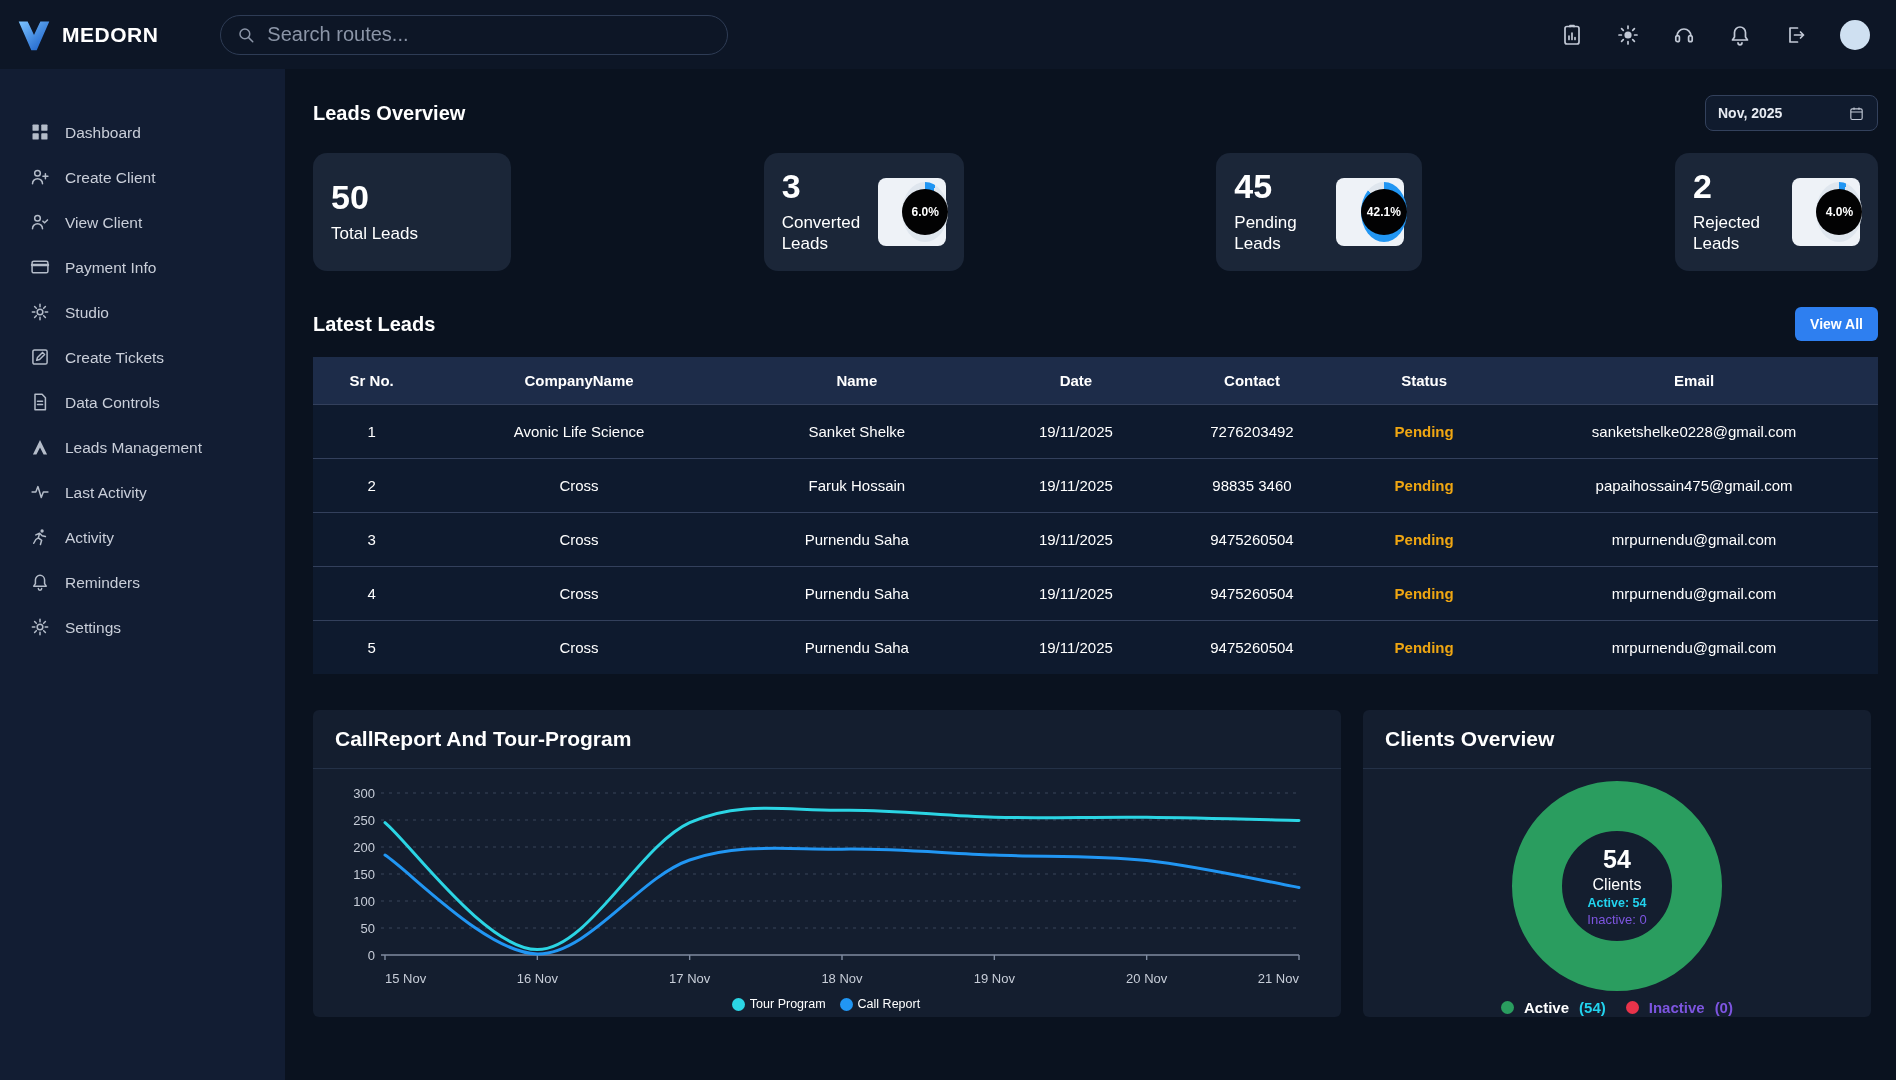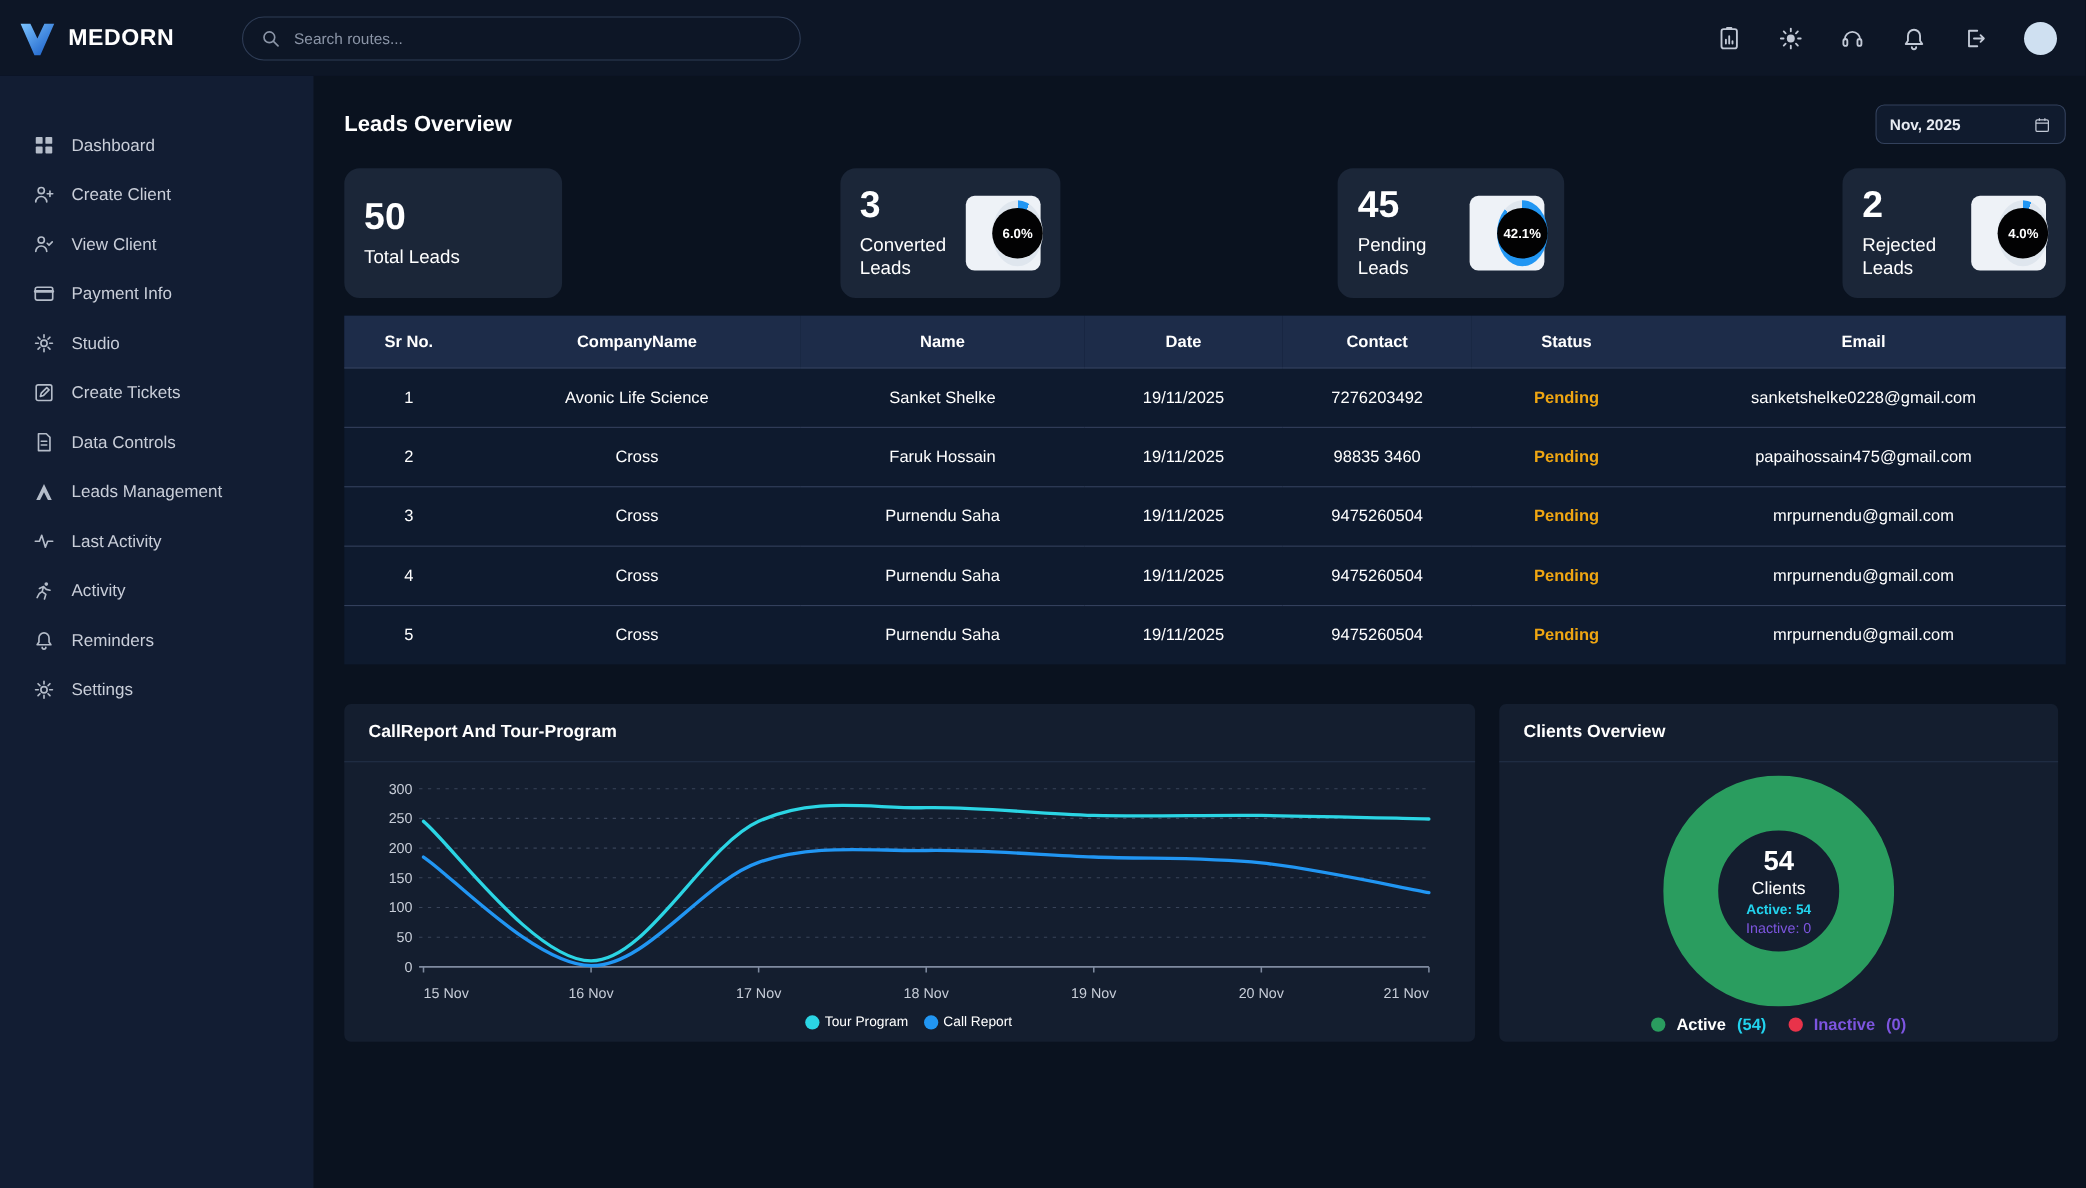--- a/index.html
+++ b/index.html
@@ -8,21 +8,21 @@
     width:1896px; height:1080px; overflow:hidden;
     background:#0a121f; color:#fff;
     font-family:"Liberation Sans", sans-serif;
   }
   
   .header { height:69px; display:flex; align-items:center; background:#0d1626; padding:0 26px 0 16px; }
   .logo { display:flex; align-items:center; gap:10px; }
   .brand { font-size:21px; font-weight:bold; letter-spacing:.5px; }
   .search { margin-left:62px; width:508px; height:40px; border:1px solid #2e3c55; border-radius:21px;
             display:flex; align-items:center; gap:10px; padding:0 16px; color:#8b95a7; }
-  .search input { flex:1; background:transparent; border:none; outline:none; color:#cfd6e4; font-size:14px;
+  .search input { flex:1; background:transparent; border:none; outline:none; color:#cfd6e4; font-size:20px;
                   font-family:"Liberation Sans", sans-serif; }
   .search input::placeholder { color:#8b95a7; }
   .header-right { margin-left:auto; display:flex; align-items:center; gap:32px; color:#c2c9d6; }
   .hicon { width:24px; height:24px; cursor:pointer; }
   .hicon svg { width:100%; height:100%; stroke:#c2c9d6; fill:none; stroke-width:1.7; stroke-linecap:round; stroke-linejoin:round; }
   .avatar { width:30px; height:30px; border-radius:50%; background:#cfe0f1; cursor:pointer; }
   
   .layout { display:flex; height:1011px; }
   .sidebar { width:285px; background:#121d33; padding:28px 0 0 30px; flex:none; }
   .side-item { display:flex; align-items:flex-end; gap:15px; height:45px; color:#c9ced9; font-size:15.5px; cursor:pointer; }
@@ -53,21 +53,21 @@
   .viewall { background:#2e7ff0; color:#fff; border:none; border-radius:6px; padding:9px 15px;
              font-size:14px; font-weight:bold; cursor:pointer; font-family:"Liberation Sans", sans-serif; }
   table.leads { width:100%; border-collapse:collapse; margin-top:16px; background:#0e1a2e; }
   table.leads thead tr { background:#1d2c49; }
   table.leads th { font-size:15px; font-weight:bold; padding:15px 8px; }
   table.leads td { text-align:center; font-size:15px; padding:18px 8px; border-top:1px solid #33405c; }
   td.status { color:#efa612; font-weight:bold; }
   
   .bottom { display:flex; gap:22px; margin-top:36px; }
   .panel { background:#141e2f; border-radius:6px; }
-  .panel-title { padding:17px 22px; font-size:16px; font-weight:bold; border-bottom:1px solid #243147; }
+  .panel-title { padding:17px 22px; font-size:21px; font-weight:bold; border-bottom:1px solid #243147; }
   .chart-card { width:1028px; height:307px; }
   .chart-body { padding:10px 16px 0 14px; }
   .chart-legend { display:flex; justify-content:center; gap:14px; margin-top:2px; font-size:12.5px;text-align:center; }
   .chart-legend .li { display:flex; align-items:center; gap:5px; }
   .dot { width:13px; height:13px; border-radius:50%; flex:none; }
   .clients-card { width:508px; height:307px; }
   .donut-wrap { position:relative; width:210px; height:210px; margin:12px auto 0; }
   .donut-center { position:absolute; inset:0; display:flex; flex-direction:column; align-items:center; justify-content:center; gap:2px; }
   .dc-num { font-size:25px; font-weight:bold; }
   .dc-lbl { font-size:16px; }
@@ -279,20 +279,24 @@
           <span class="lbl">Rejected Leads</span>
         </div>
         <div class="gauge">
           <div class="ring" style="background: conic-gradient(rgb(33, 150, 243) 0deg, rgb(33, 150, 243) 4%, rgb(223, 230, 238) 4%, rgb(223, 230, 238) 100%);">
               <div class="ring-inner">4.0%</div>
             </div>
         </div>
       </div>
     </div>
 
+    <div class="section-head latest-head">
+      <div class="h-title">Latest Leads</div>
+      <button class="viewall">View All</button>
+    </div>
 
     <table class="leads">
       <colgroup>
         <col style="width:7.5%">
           <col style="width:19%">
           <col style="width:16.5%">
           <col style="width:11.5%">
         <col style="width:11%">
           <col style="width:11%">
           <col style="width:23.5%">

